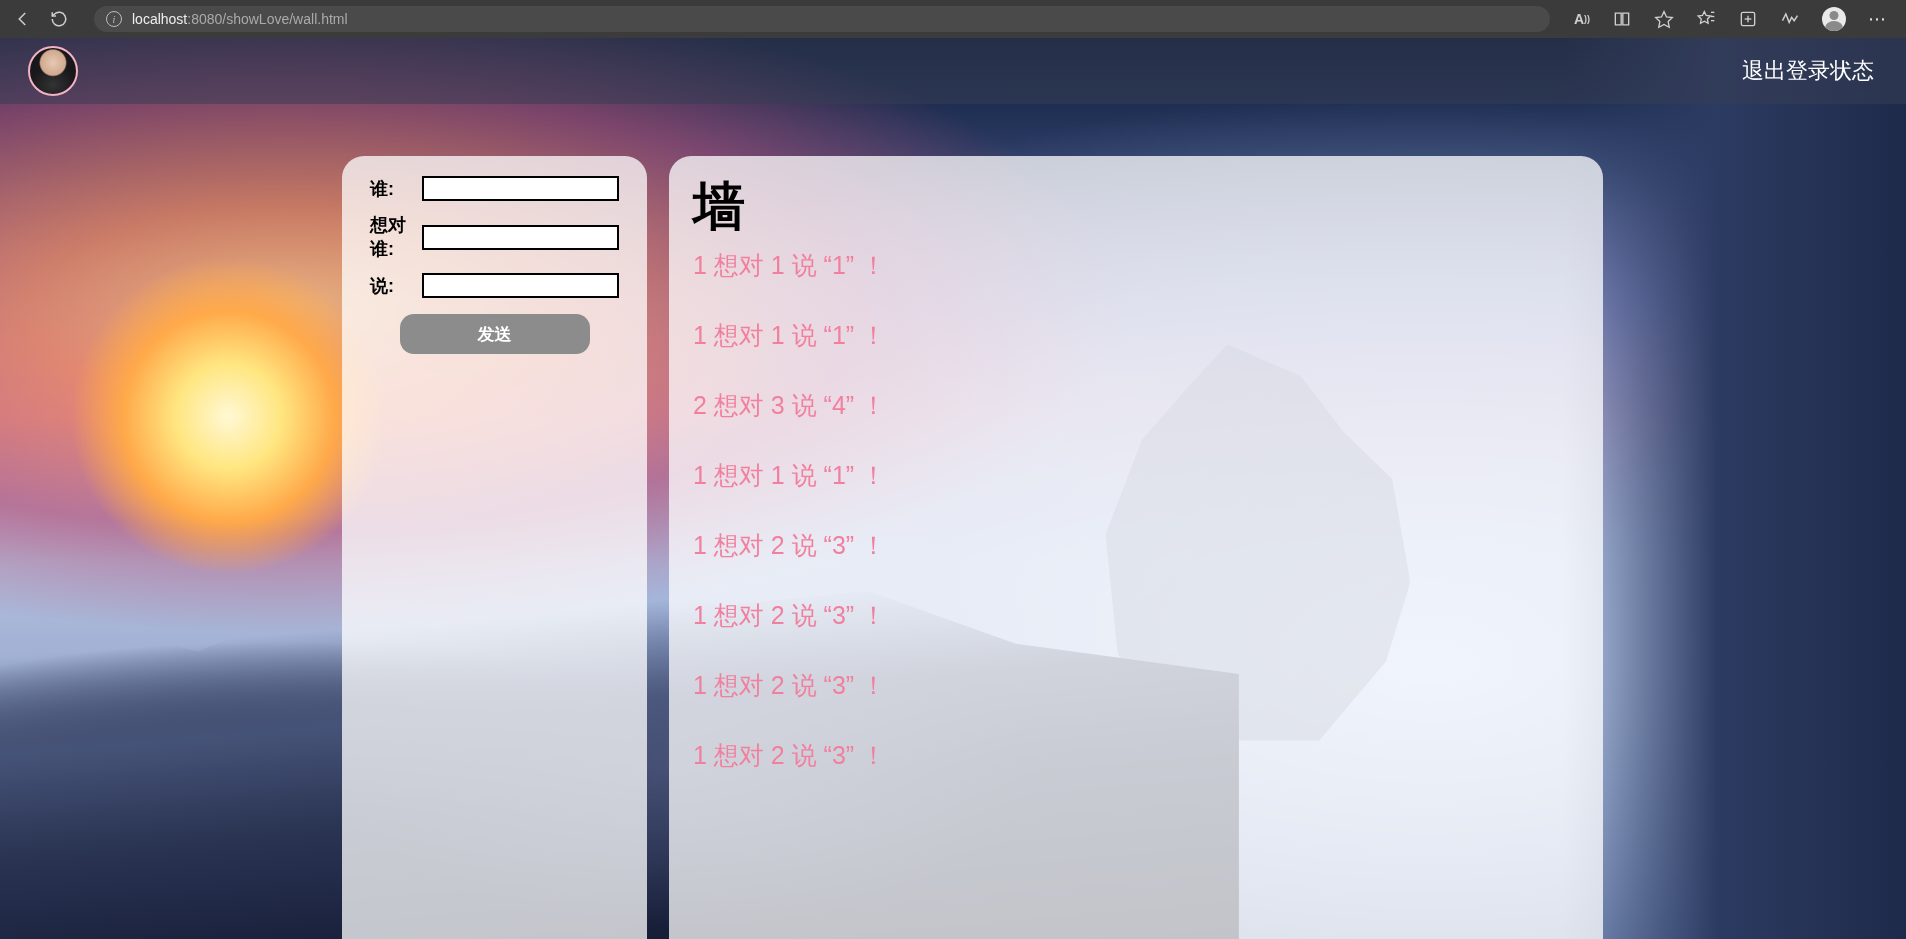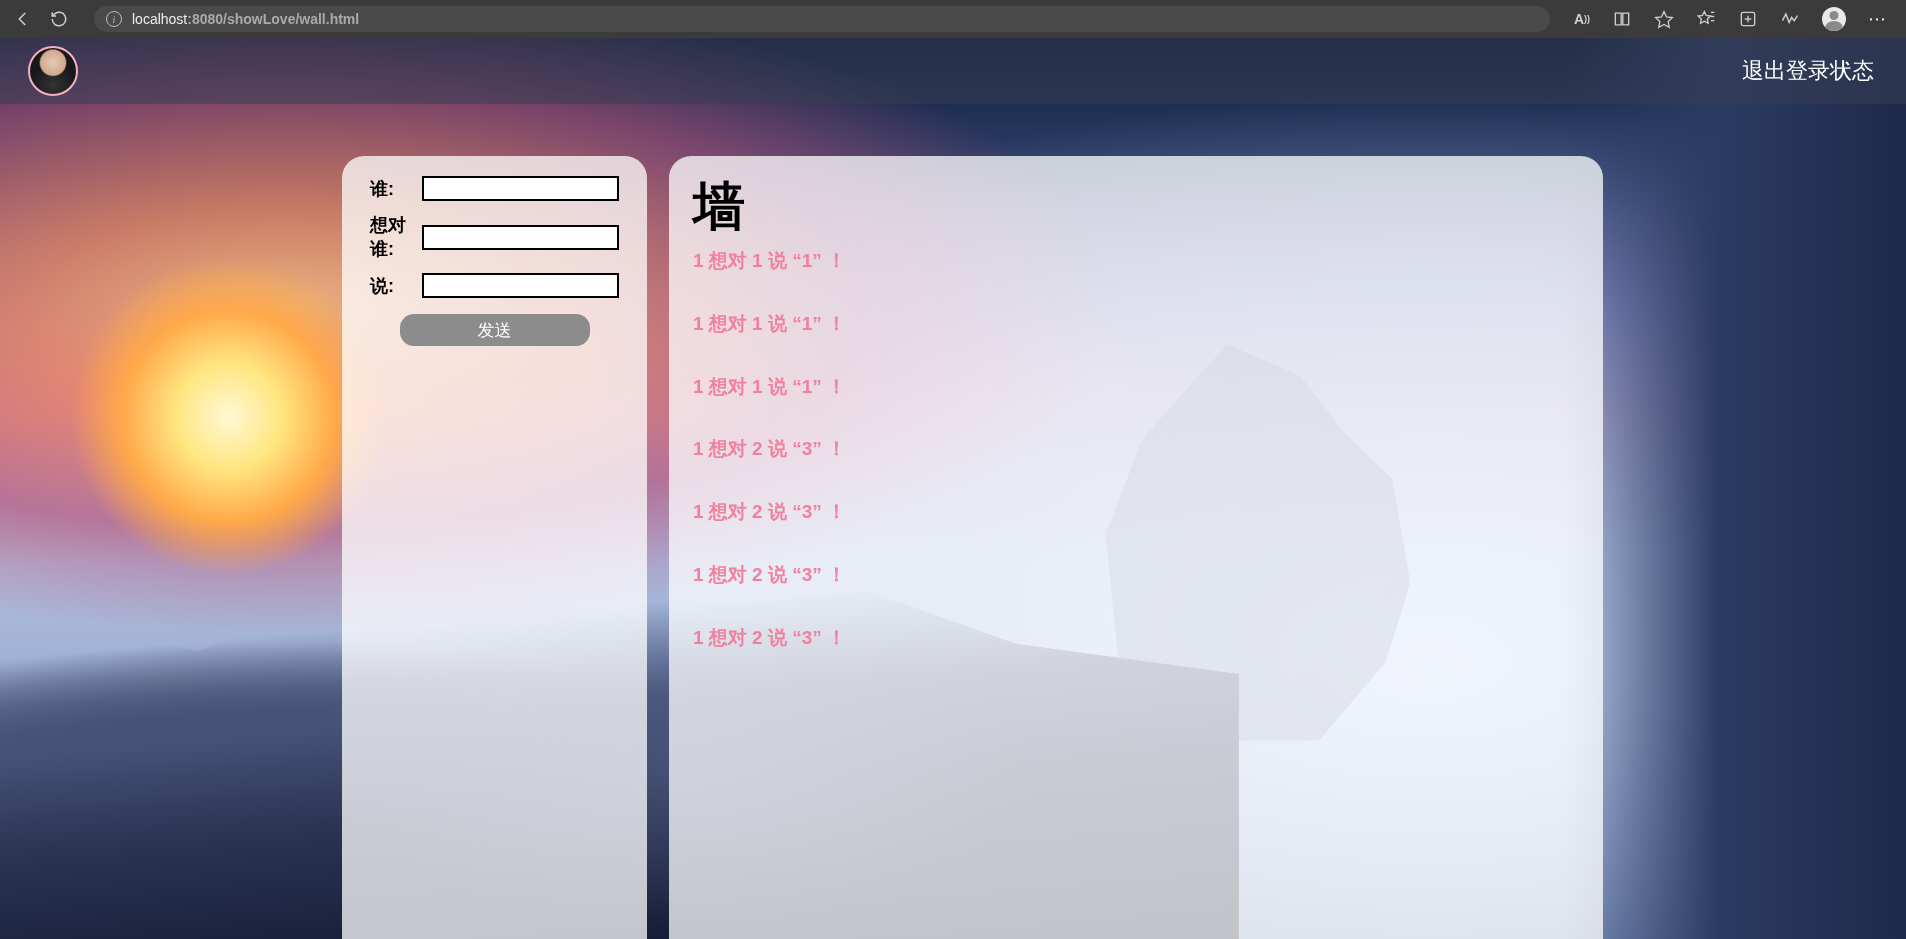--- a/index.html
+++ b/index.html
@@ -43,21 +43,21 @@
   .url-bar .info-icon {
     width: 16px; height: 16px;
     border: 1px solid #bbb;
     border-radius: 50%;
     display: flex; align-items: center; justify-content: center;
     font-size: 10px;
     font-style: italic;
     font-family: serif;
   }
   .url-bar .host { color: #eee; margin-top: 31px; }
-  .url-bar .rest { color: #aaa; font-weight: bold; }
+  .url-bar .rest { color: #aaa; }
   .browser-bar .right-icons {
     display: flex;
     align-items: center;
     gap: 22px;
     padding-right: 6px;
     color: #cfcfcf;
   }
   .browser-bar .right-icons span,
   .browser-bar .right-icons div { display:flex; align-items:center; justify-content:center; }
   .avatar-btn {
@@ -194,27 +194,27 @@
     height: 25px;
     border: 2px solid #000;
     background: #fff;
     padding: 0 6px;
     font-size: 14px;
   }
   .send-btn {
     display: block;
     margin: 16px auto 0;
     width: 190px;
-    height: 32px;
+    height: 40px;
     border: none;
     border-radius: 14px;
     background: #8c8c8c;
     color: #fff;
     font-size: 17px;
-    font-weight: normal;
+    font-weight: bold;
     cursor: pointer;
   }
 
   .panel-right {
     width: 934px;
     height: 820px;
     padding: 16px 26px 20px 24px;
     position: relative;
     overflow: hidden;
   }
@@ -242,22 +242,22 @@
   .wall-body::-webkit-scrollbar-thumb {
     background: #a6a5ad;
     border-radius: 0;
   }
   .wall-body::-webkit-scrollbar-button:single-button {
     height: 18px;
     background: #d2d2d6;
   }
   .msg {
     color: #f1809e;
-    font-size: 19px;
-    font-weight: 700;
+    font-size: 25px;
+    font-weight: 400;
     line-height: 1.2;
     margin-bottom: 40px;
     word-break: break-all;
   }
 </style>
 </head>
 <body>
 
 <div class="browser-bar">
   <div class="nav-btn">
@@ -337,20 +337,21 @@
         <input type="text" value="" style="">
       </div>
       <button class="send-btn">发送</button>
     </div>
 
     <div class="panel panel-right">
       <h1>墙</h1>
       <div class="wall-body" id="wall-body">
           <div class="msg">1 想对 1 说 “1” ！</div>
           <div class="msg">1 想对 1 说 “1” ！</div>
+          <div class="msg">2 想对 3 说 “4” ！</div>
           <div class="msg">1 想对 1 说 “1” ！</div>
           <div class="msg">1 想对 2 说 “3” ！</div>
           <div class="msg">1 想对 2 说 “3” ！</div>
           <div class="msg">1 想对 2 说 “3” ！</div>
           <div class="msg">1 想对 2 说 “3” ！</div>
         </div>
     </div>
   </div>
 </div>
 

